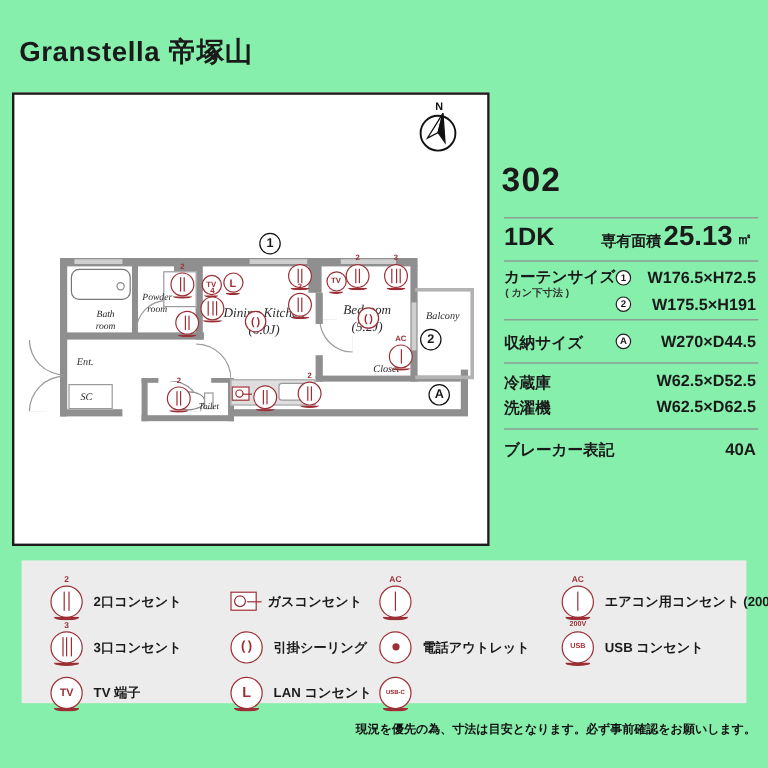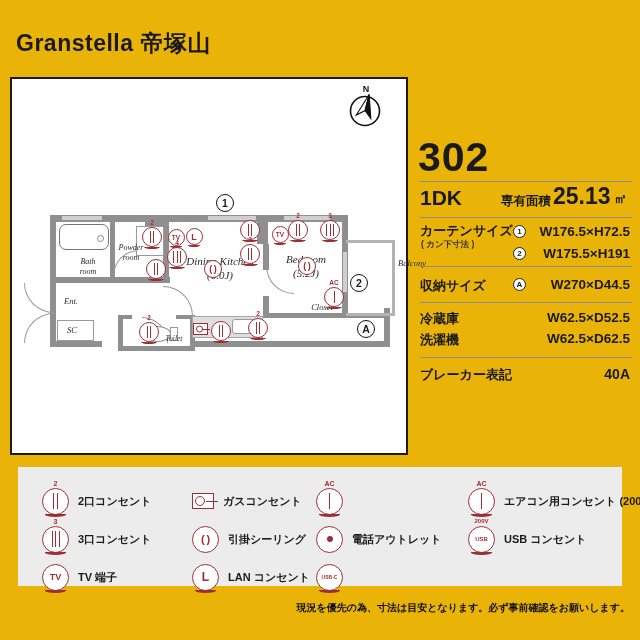--- a/index.html
+++ b/index.html
@@ -1,20 +1,20 @@
 <!DOCTYPE html>
 <html style="--red: #9c2f36; --wall: #8f8f8f; --legendbg: #ececec; --ink: #1a1a1a;"><head>
 <meta charset="utf-8">
 <style>
   :root{
     --red:#9c2f36; --ink:#1a1a1a; --wall:#8f8f8f; --win:#cfcfcf; --legendbg:#ececec;
   }
   *{margin:0;padding:0;box-sizing:border-box}
   html,body{background:#fff}
-  .page{position:relative;width:640px;height:640px;background:#eab308;overflow:hidden;
+  .page{position:relative;width:640px;height:640px;background:#86efac;overflow:hidden;
         font-family:"Liberation Sans","DejaVu Sans",sans-serif;color:var(--ink)}
   
   .page-title{position:absolute;left:16px;top:28px;font-size:23px;font-weight:bold;letter-spacing:.5px}
   
   .plan-box{position:absolute;left:10px;top:77px;width:398px;height:378px;border:2px solid #1c1c1c;background:#fff}
   .wall{position:absolute;background:var(--wall)}
   .thinwall{position:absolute;background:#b3b3b3}
   .win{position:absolute;background:var(--win)}
   .door{position:absolute}
   .fix{position:absolute;border:1px solid #9a9a9a;background:#fff}
@@ -55,21 +55,21 @@
   .gasbox .gcirc{position:absolute;left:2px;top:50%;transform:translateY(-50%);
       border:1.5px solid var(--red);border-radius:50%}
   .gasbox .gline{position:absolute;top:50%;height:0;border-top:1.5px solid var(--red)}
   .gasbox.lg{width:22px;height:16px}
   .gasbox.lg .gcirc{width:10px;height:10px}
   .gasbox.lg .gline{right:-5px;width:12px}
   .gasbox.sm{width:15px;height:12px}
   .gasbox.sm .gcirc{width:7px;height:7px}
   .gasbox.sm .gline{right:-3px;width:8px}
   
-  .unit-number{position:absolute;left:418px;top:134px;font-size:41px;font-weight:800;letter-spacing:1px}
+  .unit-number{position:absolute;left:418px;top:134px;font-size:28px;font-weight:800;letter-spacing:1px}
   .hr{position:absolute;left:420px;width:212px;height:1px;background:#8d8d8d}
   .unit-layout{position:absolute;left:420px;top:186px;font-size:21px;font-weight:bold}
   .area-label{position:absolute;left:501px;top:193px;font-size:12.5px;font-weight:bold}
   .area-value{position:absolute;left:553px;top:183px;font-size:23px;font-weight:bold}
   .area-unit{position:absolute;left:614px;top:190px;font-size:13px;font-weight:bold}
   .sl{position:absolute;left:420px;font-size:13px;font-weight:bold}
   .sl-sub{position:absolute;left:421px;font-size:8.5px;font-weight:bold;color:#333}
   .sv{position:absolute;right:10px;font-size:13.5px;font-weight:bold;text-align:right}
   .mark{position:absolute;width:13px;height:13px;border:1px solid #222;border-radius:50%;
       display:flex;align-items:center;justify-content:center;font-size:8px;font-weight:bold;background:#fff}
@@ -144,21 +144,21 @@
   </div>
 
   <div id="plan-dyn">
       <div class="room-label" style="left: 88px; top: 257px; font-size: 8px;">Bath<br>room</div>
       <div class="room-label" style="left: 131px; top: 243px; font-size: 8px;">Powder<br>room</div>
       <div class="room-label" style="left: 71px; top: 296px; font-size: 8.5px;">Ent.</div>
       <div class="room-label" style="left: 72px; top: 325px; font-size: 8.5px;">SC</div>
       <div class="room-label" style="left: 174px; top: 334px; font-size: 7.5px;">Toilet</div>
       <div class="room-label" style="left: 220px; top: 254px; font-size: 11px;">Dining Kitchen<br>(6.0J)</div>
       <div class="room-label" style="left: 306px; top: 252px; font-size: 11px;">Bedroom<br>(5.2J)</div>
-      <div class="room-label" style="left: 369px; top: 258px; font-size: 8.5px; margin-left: 43px;">Balcony</div>
+      <div class="room-label" style="left: 369px; top: 258px; font-size: 8.5px;">Balcony</div>
       <div class="room-label" style="left: 322px; top: 302px; font-size: 8.5px;">Closet</div>
       <span class="plan-marker" style="left: 216px; top: 194px;">1</span>
       <span class="plan-marker" style="left: 350px; top: 274px;">2</span>
       <span class="plan-marker" style="left: 357px; top: 320px;">A</span>
       <span style="position: absolute; left: 142px; top: 227px;"><span class="csym sm t-outlet" style="width: 20px; height: 20px;"><span class="sup">2</span><span class="circ">
             <i class="bar"></i>
             <i class="bar"></i>
           </span><span class="cbase"></span></span></span>
       <span style="position: absolute; left: 167.5px; top: 225.5px;"><span class="csym sm t-tv" style="width: 17px; height: 17px;"><span class="circ">
             <span class="ct">TV</span>

